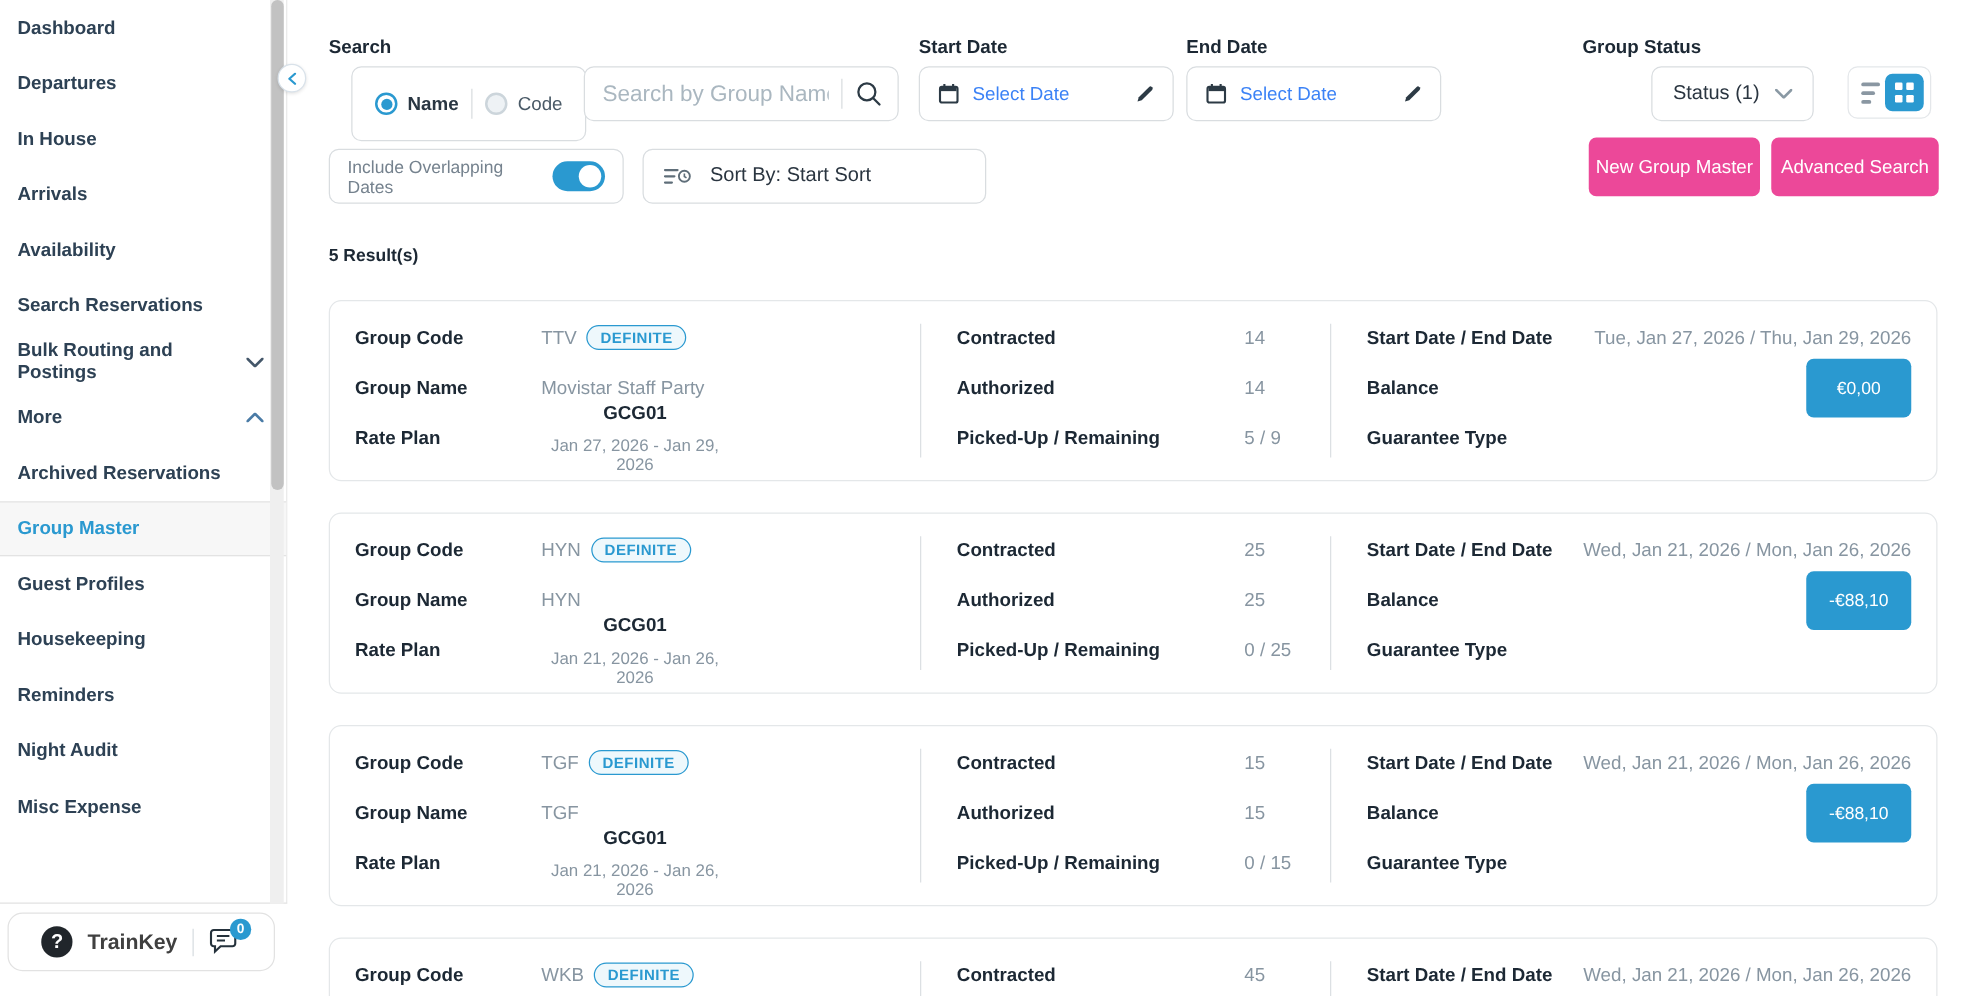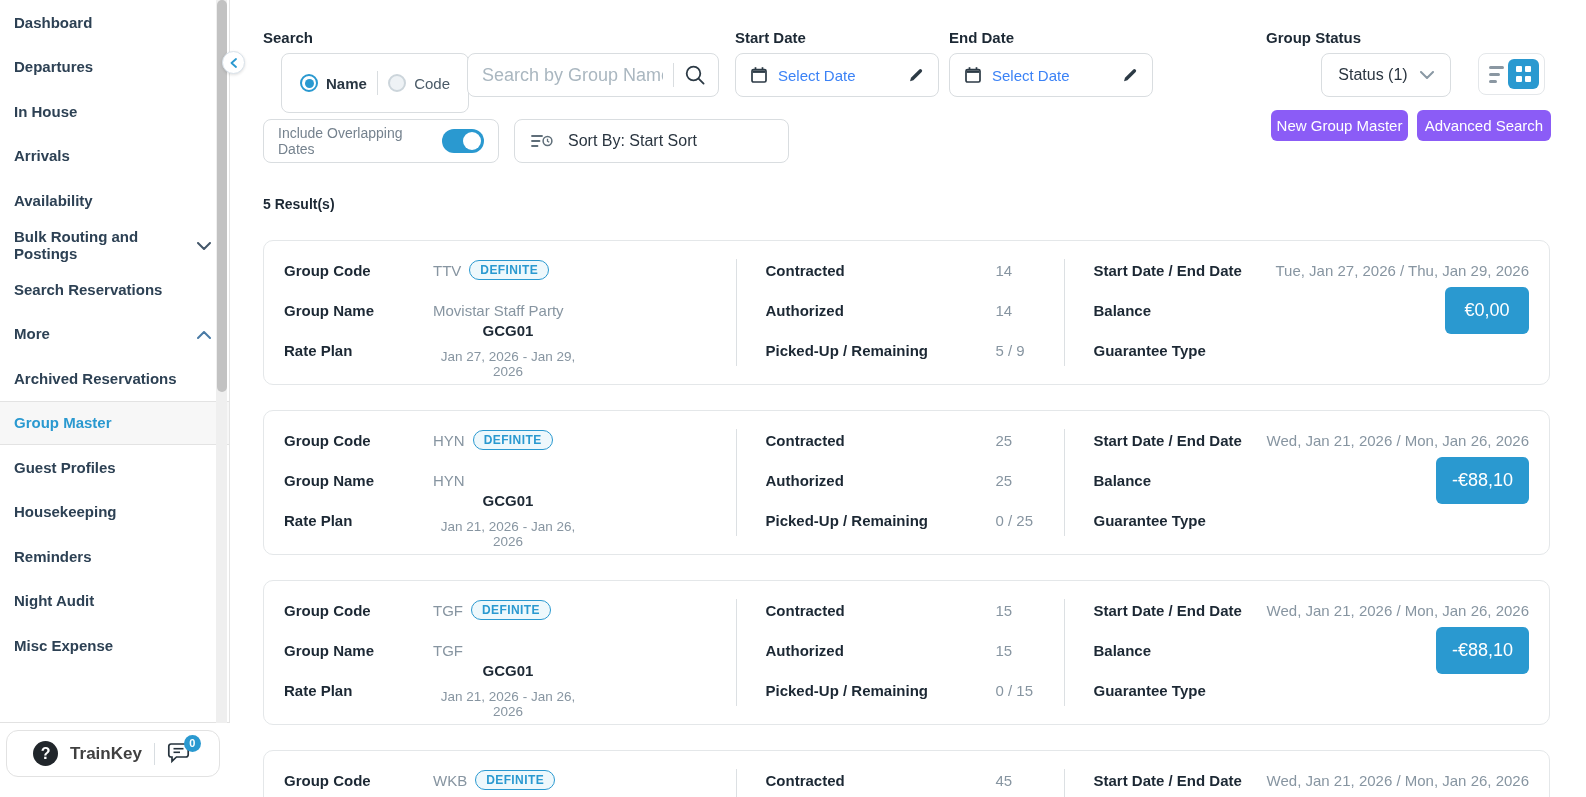--- a/index.html
+++ b/index.html
@@ -58,21 +58,21 @@
   .status-val { font-size:16px; color:#2a3540; }
 
   .view-toggle { position:absolute; left:1248px; top:53px; width:67px; height:42px; border:1px solid #e4e7ea; border-radius:8px;
     display:flex; align-items:center; justify-content:space-between; padding:5px; }
   .list-icon { width:24px; display:flex; flex-direction:column; gap:4px; align-items:flex-start; padding-left:5px; cursor:pointer; }
   .list-icon span { height:3px; background:#8a97a2; border-radius:1.5px; }
   .grid-btn { width:31px; height:30px; background:#2a99d0; border-radius:6px; display:grid;
     grid-template-columns:6px 6px; grid-template-rows:6px 6px; gap:3.5px; align-content:center; justify-content:center; cursor:pointer; }
   .grid-btn span { background:#fff; border-radius:1px; }
 
-  .btn { position:absolute; top:110px; height:31px; background:#8b5cf6; color:#fff; border:none; border-radius:6px;
+  .btn { position:absolute; top:110px; height:47px; background:#ec4899; color:#fff; border:none; border-radius:6px;
     font-size:15px; display:flex; align-items:center; justify-content:center; cursor:pointer;
     font-family:"Liberation Sans", sans-serif; }
 
   .overlap-box { position:absolute; left:33px; top:119px; width:236px; height:44px; padding:0 14px; justify-content:space-between; }
   .overlap-label { font-size:14px; color:#75828e; }
   .toggle { width:42px; height:24px; border-radius:12px; background:#2a99d0; position:relative; cursor:pointer; }
   .toggle-knob { position:absolute; right:3px; top:3px; width:18px; height:18px; border-radius:50%; background:#fff; }
 
   .sort-box { position:absolute; left:284px; top:119px; width:275px; height:44px; padding:0 16px; gap:14px; cursor:pointer; }
   .sort-label { font-size:16px; color:#2a3540; }
@@ -94,21 +94,21 @@
   .sec3 .lbl { flex:1; }
   .val { font-size:15px; color:#8795a1; }
   .code-val { display:flex; align-items:center; gap:8px; }
   .badge { border:1.5px solid #2a99d0; color:#2a99d0; background:#eef8fc; border-radius:11px; padding:2px 10px;
     font-size:12px; font-weight:bold; letter-spacing:.4px; }
   .rate-block { width:150px; text-align:center; }
   .rate-plan { font-size:15px; font-weight:bold; color:#1c2834; }
   .rate-dates { font-size:13.5px; color:#8795a1; margin-top:10px; }
   .sec3 .val-right { text-align:right; flex:0 0 auto; }
   .balance-btn { margin-left:auto; background:#2a99d0; color:#fff; border:none; border-radius:6px; height:47px;
-    min-width:84px; padding:0 16px; font-size:18px; display:flex; align-items:center; justify-content:center;
+    min-width:84px; padding:0 16px; font-size:14px; display:flex; align-items:center; justify-content:center;
     cursor:pointer; font-family:"Liberation Sans", sans-serif; }
 </style>
 </head>
 <body>
 
 <div class="root">
 
   <div class="sidebar">
     <div class="nav">
       <div class="nav-item">
@@ -118,32 +118,32 @@
           <span>Departures</span>
         </div>
       <div class="nav-item">
           <span>In House</span>
         </div>
       <div class="nav-item">
           <span>Arrivals</span>
         </div>
       <div class="nav-item">
           <span>Availability</span>
+        </div>
+      <div class="nav-item">
+          <span>Search Reservations</span>
         </div>
       <div class="nav-item">
         <span>Bulk Routing and Postings</span>
         <span class="nav-chevron">
           <svg width="14" height="8">
               <polyline points="1,1 7,7 13,1" fill="none" stroke="#44576a" stroke-width="2" stroke-linecap="round" stroke-linejoin="round"></polyline>
             </svg>
         </span>
       </div>
-      <div class="nav-item">
-          <span>Search Reservations</span>
-        </div>
       <div class="nav-item">
         <span>More</span>
         <span class="nav-chevron">
           <svg width="14" height="8">
               <polyline points="1,7 7,1 13,7" fill="none" stroke="#4a7ba6" stroke-width="2" stroke-linecap="round" stroke-linejoin="round"></polyline>
             </svg>
         </span>
       </div>
       <div class="nav-item">
           <span>Archived Reservations</span>

